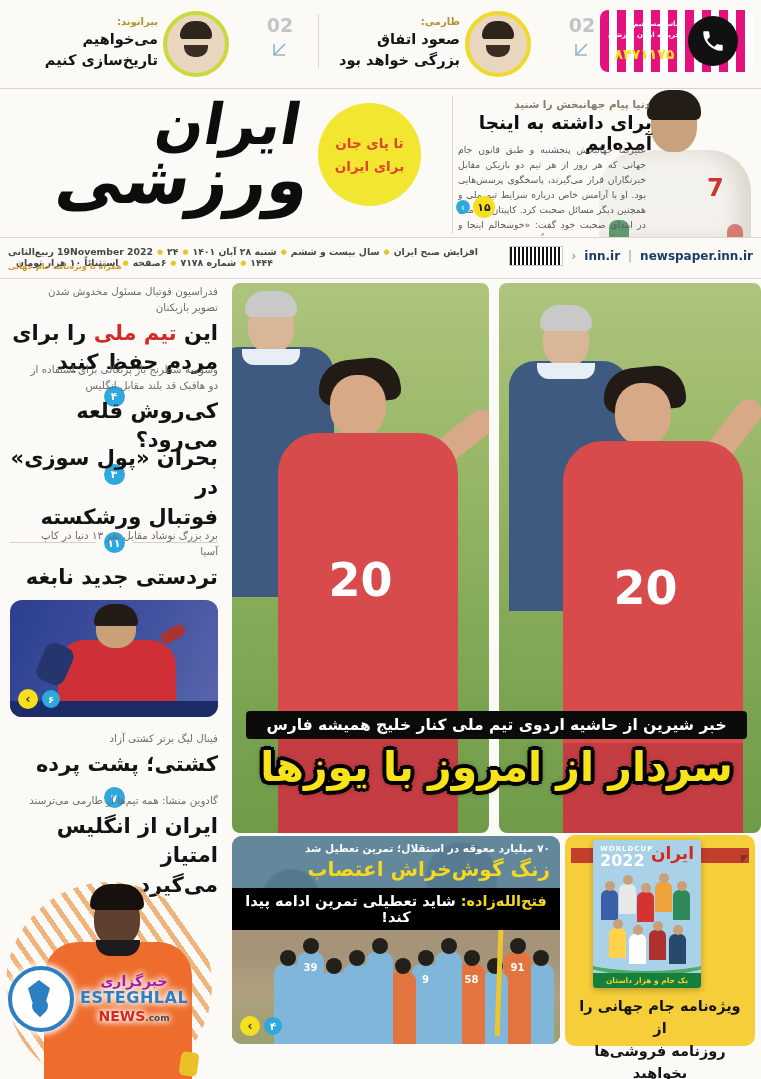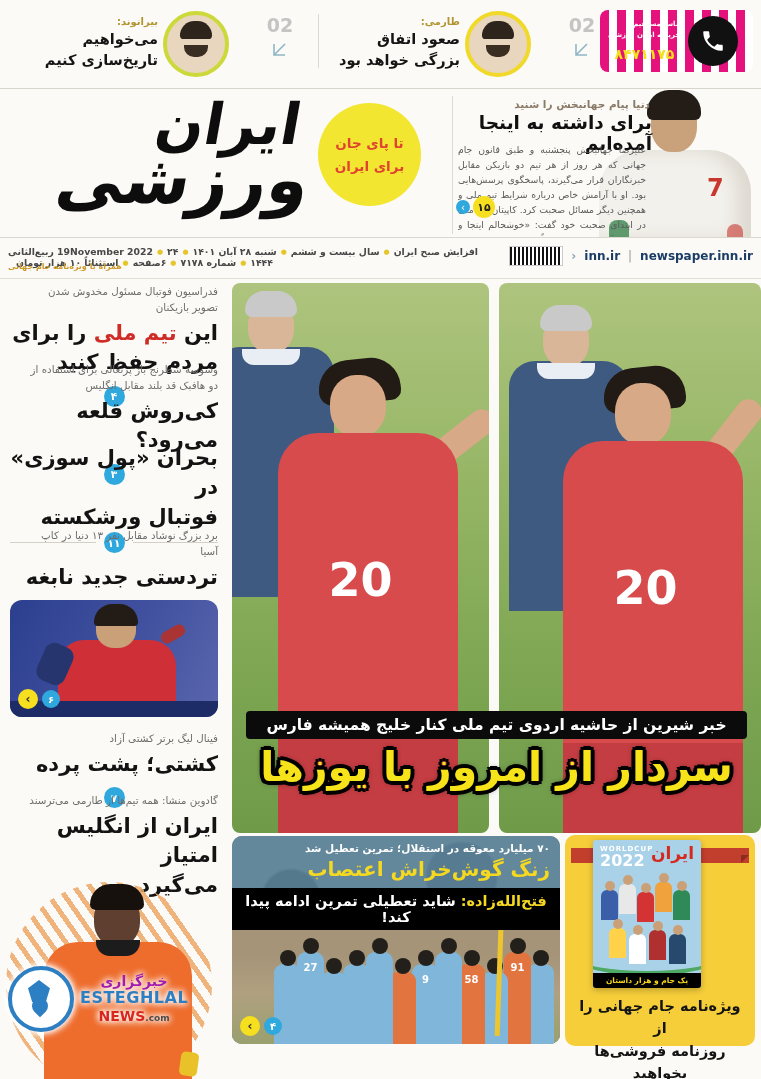--- a/index.html
+++ b/index.html
@@ -164,21 +164,21 @@
   .cover{position:absolute;left:28px;top:5px;width:108px;height:148px;background:#a9d2e8;border-radius:3px;
          overflow:hidden;box-shadow:0 2px 6px rgba(0,0,0,.25);}
   .wcb{position:absolute;top:6px;left:7px;color:#fff;font-weight:bold;direction:ltr;text-align:left;line-height:1.05;}
   .wcb .w1{font-size:7px;letter-spacing:1px;}
   .wcb .w2{font-size:16px;}
   .irn{position:absolute;top:3px;right:7px;color:#d6281e;font-size:17px;font-weight:bold;}
   .collage{position:absolute;top:36px;left:4px;right:4px;height:92px;}
   .fig2{position:absolute;width:17px;height:30px;border-radius:6px 6px 0 0;}
   .fig2::before{content:"";position:absolute;top:-9px;left:4px;width:10px;height:10px;border-radius:50%;background:#caa078;}
   .swoosh{position:absolute;bottom:12px;left:-14px;right:-14px;height:30px;border-radius:50%;border-bottom:5px solid #3fa34d;opacity:.85;}
-  .cstrip{position:absolute;bottom:0;left:0;right:0;height:15px;background:#000000;color:#f6d41e;
+  .cstrip{position:absolute;bottom:0;left:0;right:0;height:15px;background:#15803d;color:#f6d41e;
           font-size:7.5px;font-weight:bold;text-align:center;line-height:15px;}
   .wccap{position:absolute;top:160px;left:8px;right:8px;text-align:center;font-size:14.5px;font-weight:bold;
          color:#141414;line-height:1.55;}
 </style>
 </head>
 <body>
 
 <div class="page">
 
   <div class="hotline">
@@ -375,21 +375,21 @@
         </div>
       <div class="fg t"></div>
       <div class="fg">
           <span class="bib">9</span>
         </div>
       <div class="fg o s"></div>
       <div class="fg t"></div>
       <div class="fg"></div>
       <div class="fg s"></div>
       <div class="fg t">
-          <span class="bib">27</span>
+          <span class="bib">39</span>
         </div>
       <div class="fg"></div>
     </div>
     <div class="pole"></div>
     <div class="k">۷۰ میلیارد معوقه در استقلال؛ تمرین تعطیل شد</div>
     <div class="h">زنگ گوش‌خراش اعتصاب</div>
     <div class="qbar">
       <span class="qname">فتح‌الله‌زاده:</span><span> شاید تعطیلی تمرین ادامه پیدا کند!</span>
     </div>
     <div class="photo-badges">

